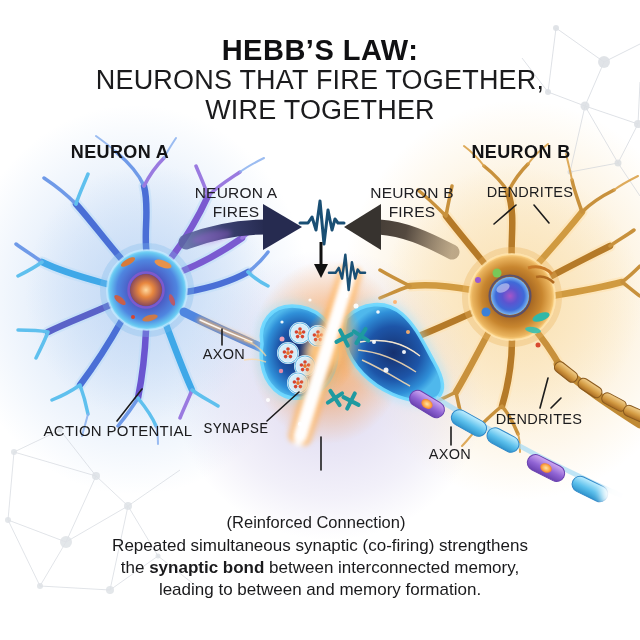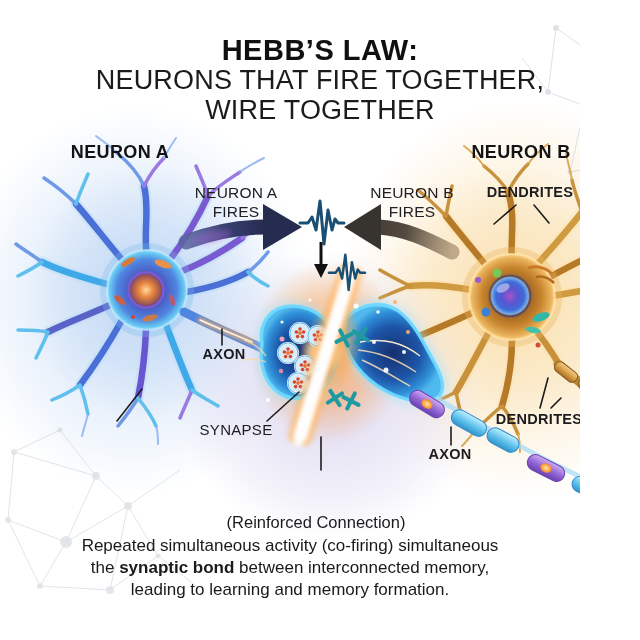--- a/index.html
+++ b/index.html
@@ -1,24 +1,24 @@
 <!DOCTYPE html>
 <html><head>
 <meta charset="utf-8">
 <style>
   html,body{margin:0;padding:0;background:#ffffff;}
   .canvas{
-    position:relative;width:580px;height:640px;overflow:hidden;background:#ffffff;
+    position:relative;width:640px;height:640px;overflow:hidden;background:#ffffff;
     font-family:"Liberation Sans", sans-serif;color:#161616;
   }
   .canvas svg{position:absolute;left:0;top:0;}
   .lbl{position:absolute;transform:translateX(-50%);text-align:center;white-space:nowrap;line-height:1.12;}
   .title1{font-size:29px;font-weight:700;letter-spacing:.5px;color:#101012;}
   .title2{font-size:27px;font-weight:400;letter-spacing:.2px;color:#1b1b1d;}
-  .small{font-size:14.5px;font-weight:700;letter-spacing:.3px;color:#1c1c1e;}
+  .small{font-size:14.5px;font-weight:400;letter-spacing:.3px;color:#1c1c1e;}
   .mid{font-size:15px;font-weight:400;letter-spacing:.3px;color:#1c1c1e;}
   .fires{font-size:15.5px;font-weight:400;letter-spacing:.2px;line-height:19px;color:#202024;}
   .neuronName{font-size:18px;font-weight:700;letter-spacing:.4px;color:#131315;}
   .strong1{font-size:17.5px;font-weight:700;color:#141416;}
   .strong2{font-size:16.5px;font-weight:400;color:#1b1b1d;}
   .cap{font-size:17px;line-height:22px;font-weight:400;color:#1a1a1c;}
   .cap b{font-weight:700;}
 </style>
 </head>
 <body>
@@ -394,25 +394,26 @@
     <div>NEURON A</div>
     <div>FIRES</div>
   </div>
   <div class="lbl fires" style="left:412px;top:183px;">
     <div>NEURON B</div>
     <div>FIRES</div>
   </div>
 
   <div class="lbl small" style="left:530px;top:184px;">DENDRITES</div>
   <div class="lbl small" style="left:224px;top:346px;">AXON</div>
-  <div class="lbl mid" style="left:236px;top:422px;">SYNAPSE</div>
+  <div class="lbl mid" style="left:118px;top:423px;">ACTION POTENTIAL</div>
+  <div class="lbl mid" style="left:236px;top:422px;font-family:Liberation Mono, monospace;">SYNAPSE</div>
   <div class="lbl small" style="left:539px;top:411px;">DENDRITES</div>
   <div class="lbl small" style="left:450px;top:446px;">AXON</div>
 
   <div class="lbl strong2" style="left:316px;top:492px;margin-top:21px;">(Reinforced Connection)</div>
 
   <div style="position:absolute;left:0;right:0;top:535px;text-align:center;">
-    <div class="cap">Repeated simultaneous activity (co-firing) simultaneous</div>
+    <div class="cap">Repeated simultaneous synaptic (co-firing) strengthens</div>
     <div class="cap"><span>the </span><b>synaptic bond</b><span> between interconnected memory,</span></div>
-    <div class="cap">leading to learning and memory formation.</div>
+    <div class="cap">leading to between and memory formation.</div>
   </div>
 
 </div>
 
 </body></html>

